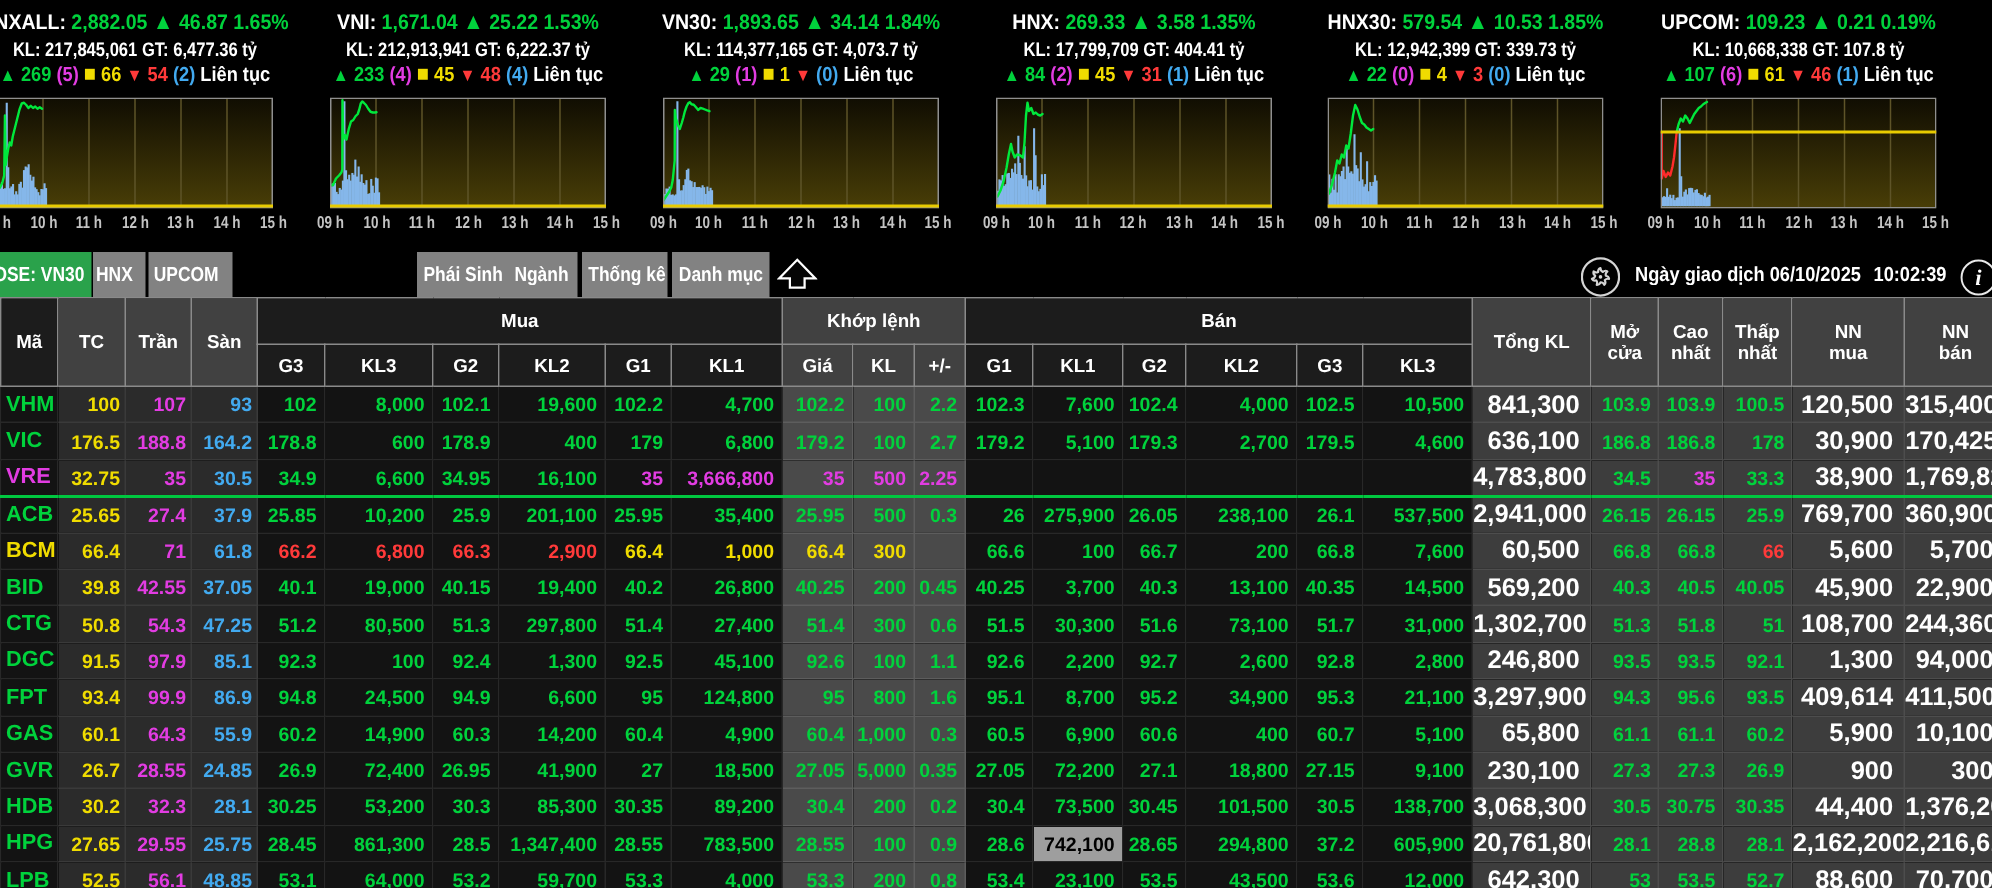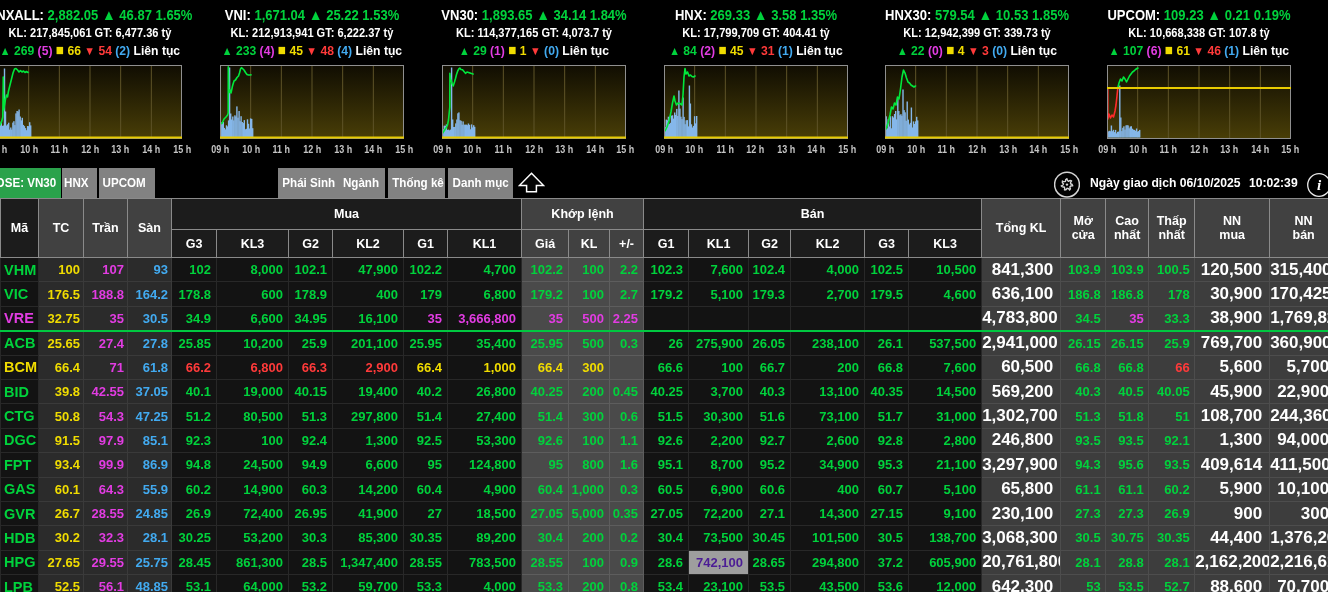--- a/index.html
+++ b/index.html
@@ -36,21 +36,21 @@
 th.lt{background:#414141}
 tbody td{text-align:right;padding-right:5px;border:1px solid #282828;height:24.4px}
 tbody td.l{text-align:left;padding-left:3px;font-size:14.5px}
 tbody td.dk{background:#131313}
 tbody td.md{background:#2b2b2b;border-color:#3a3a3a;padding-right:3px}
 tbody td:nth-child(20),tbody td:nth-child(24){padding-right:7px}
 tbody td:nth-child(21),tbody td:nth-child(22),tbody td:nth-child(23){padding-right:4.5px}
 tbody td:nth-child(25){padding-right:8px}
 tbody td.kh{background:#4a4a4a;border-color:#5d5d5d}
 tbody td.rt{background:#3d3d3d;border-color:#4d4d4d}
-tbody td.hl{background:#9e9e9e;color:#4c1d95}
+tbody td.hl{background:#9e9e9e;color:#000000}
 tbody tr{height:24.4px}
 tbody td.b{font-size:17px}
 tr.sep td{border-bottom:2px solid #00c840}
 #wm1{position:absolute;left:1055px;top:518px;font-size:20px;color:rgba(255,255,255,0.5);font-weight:normal}
 #wm2{position:absolute;left:1053px;top:544px;font-size:14.5px;color:rgba(255,255,255,0.42);font-weight:normal}
 </style></head>
 <body>
 <div id="wrap">
 
 <div class="panel" style="left:-21.9px">
@@ -531,21 +531,21 @@
 </thead>
 <tbody>
 <tr class="">
           <td class="dk l g">VHM</td>
           <td class="md y">100</td>
           <td class="md m">107</td>
           <td class="md c">93</td>
           <td class="dk g">102</td>
           <td class="dk g">8,000</td>
           <td class="dk g">102.1</td>
-          <td class="dk g">47,900</td>
+          <td class="dk g">19,600</td>
           <td class="dk g">102.2</td>
           <td class="dk g">4,700</td>
           <td class="kh g">102.2</td>
           <td class="kh g">100</td>
           <td class="kh g">2.2</td>
           <td class="dk g ">102.3</td>
           <td class="dk g ">7,600</td>
           <td class="dk g ">102.4</td>
           <td class="dk g ">4,000</td>
           <td class="dk g ">102.5</td>
@@ -608,21 +608,21 @@
           <td class="rt g">34.5</td>
           <td class="rt m">35</td>
           <td class="rt g">33.3</td>
           <td class="rt w b">38,900</td>
           <td class="rt w b">1,769,823</td>
         </tr>
 <tr class="">
           <td class="dk l g">ACB</td>
           <td class="md y">25.65</td>
           <td class="md m">27.4</td>
-          <td class="md c">27.8</td>
+          <td class="md c">37.9</td>
           <td class="dk g">25.85</td>
           <td class="dk g">10,200</td>
           <td class="dk g">25.9</td>
           <td class="dk g">201,100</td>
           <td class="dk g">25.95</td>
           <td class="dk g">35,400</td>
           <td class="kh g">25.95</td>
           <td class="kh g">500</td>
           <td class="kh g">0.3</td>
           <td class="dk g ">26</td>
@@ -722,21 +722,21 @@
 <tr class="">
           <td class="dk l g">DGC</td>
           <td class="md y">91.5</td>
           <td class="md m">97.9</td>
           <td class="md c">85.1</td>
           <td class="dk g">92.3</td>
           <td class="dk g">100</td>
           <td class="dk g">92.4</td>
           <td class="dk g">1,300</td>
           <td class="dk g">92.5</td>
-          <td class="dk g">53,300</td>
+          <td class="dk g">45,100</td>
           <td class="kh g">92.6</td>
           <td class="kh g">100</td>
           <td class="kh g">1.1</td>
           <td class="dk g ">92.6</td>
           <td class="dk g ">2,200</td>
           <td class="dk g ">92.7</td>
           <td class="dk g ">2,600</td>
           <td class="dk g ">92.8</td>
           <td class="dk g ">2,800</td>
           <td class="rt w b">246,800</td>
@@ -810,21 +810,21 @@
           <td class="dk g">26.95</td>
           <td class="dk g">41,900</td>
           <td class="dk g">27</td>
           <td class="dk g">18,500</td>
           <td class="kh g">27.05</td>
           <td class="kh g">5,000</td>
           <td class="kh g">0.35</td>
           <td class="dk g ">27.05</td>
           <td class="dk g ">72,200</td>
           <td class="dk g ">27.1</td>
-          <td class="dk g ">14,300</td>
+          <td class="dk g ">18,800</td>
           <td class="dk g ">27.15</td>
           <td class="dk g ">9,100</td>
           <td class="rt w b">230,100</td>
           <td class="rt g">27.3</td>
           <td class="rt g">27.3</td>
           <td class="rt g">26.9</td>
           <td class="rt w b">900</td>
           <td class="rt w b">300</td>
         </tr>
 <tr class="">

